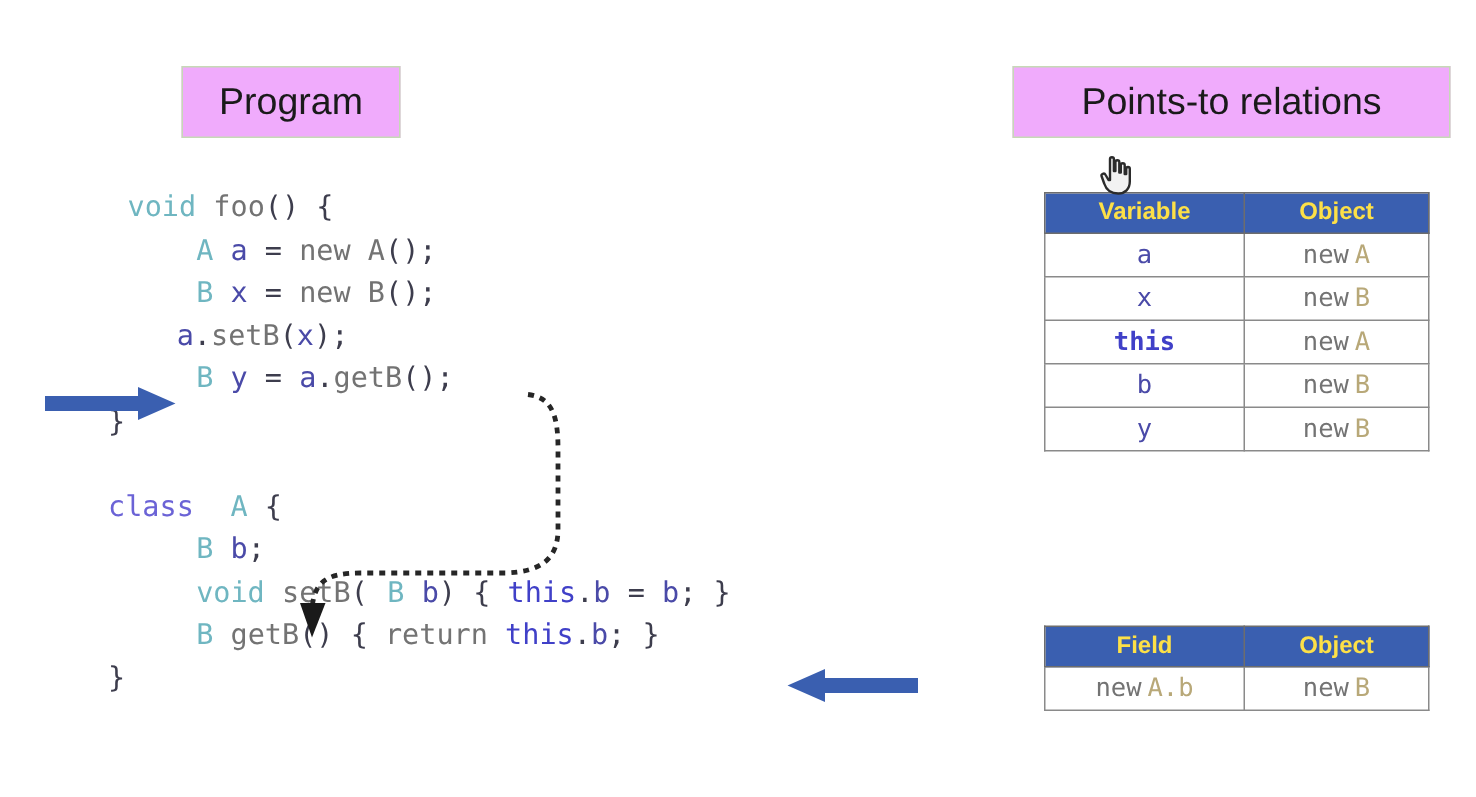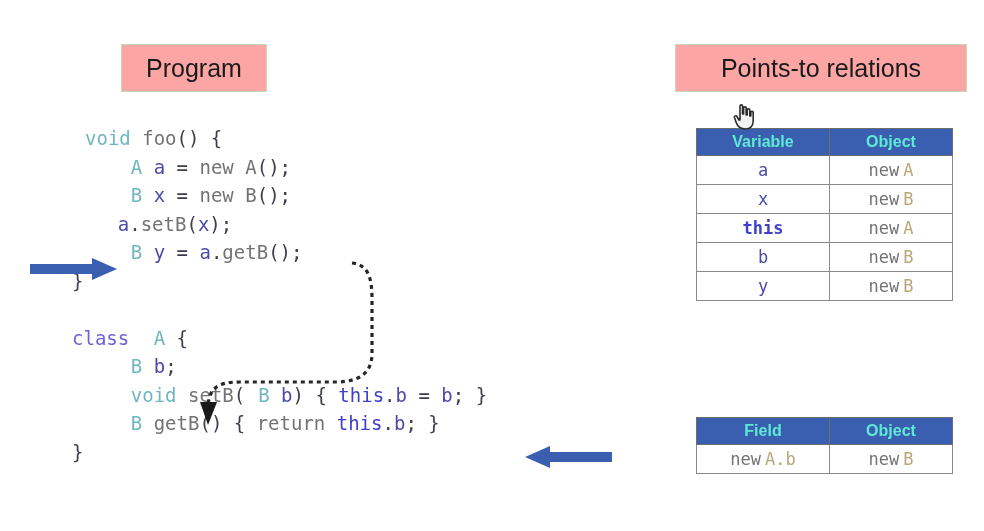--- a/index.html
+++ b/index.html
@@ -11,21 +11,21 @@
     width: 984px;
     height: 531px;
     position: relative;
     overflow: hidden;
     font-family: "Liberation Sans", sans-serif;
   }
 
   
   .chip {
     position: absolute;
-    background: #fca5a5;
+    background: #f0abfc;
     border: 1px solid #c6d9b6;
     color: #1a1a1a;
     font-family: "Liberation Sans", sans-serif;
     font-size: 25px;
     line-height: 1;
     display: flex;
     align-items: center;
     justify-content: center;
     white-space: nowrap;
     box-sizing: border-box;
@@ -73,21 +73,21 @@
     position: absolute;
     border-collapse: collapse;
     table-layout: fixed;
     font-family: "DejaVu Sans Mono", monospace;
     background: #ffffff;
   }
   #tbl-variables { left: 696px; top: 128px; width: 256px; }
   #tbl-fields    { left: 696px; top: 417px; width: 256px; }
   table.pt th {
     background: #3a5fb0;
-    color: #5eead4;
+    color: #fde047;
     font-family: "Liberation Sans", sans-serif;
     font-size: 16px;
     font-weight: bold;
     height: 26px;
     border: 1px solid #6d6d6d;
     text-align: center;
     padding: 0;
   }
   table.pt td {
     border: 1px solid #8a8a8a;

